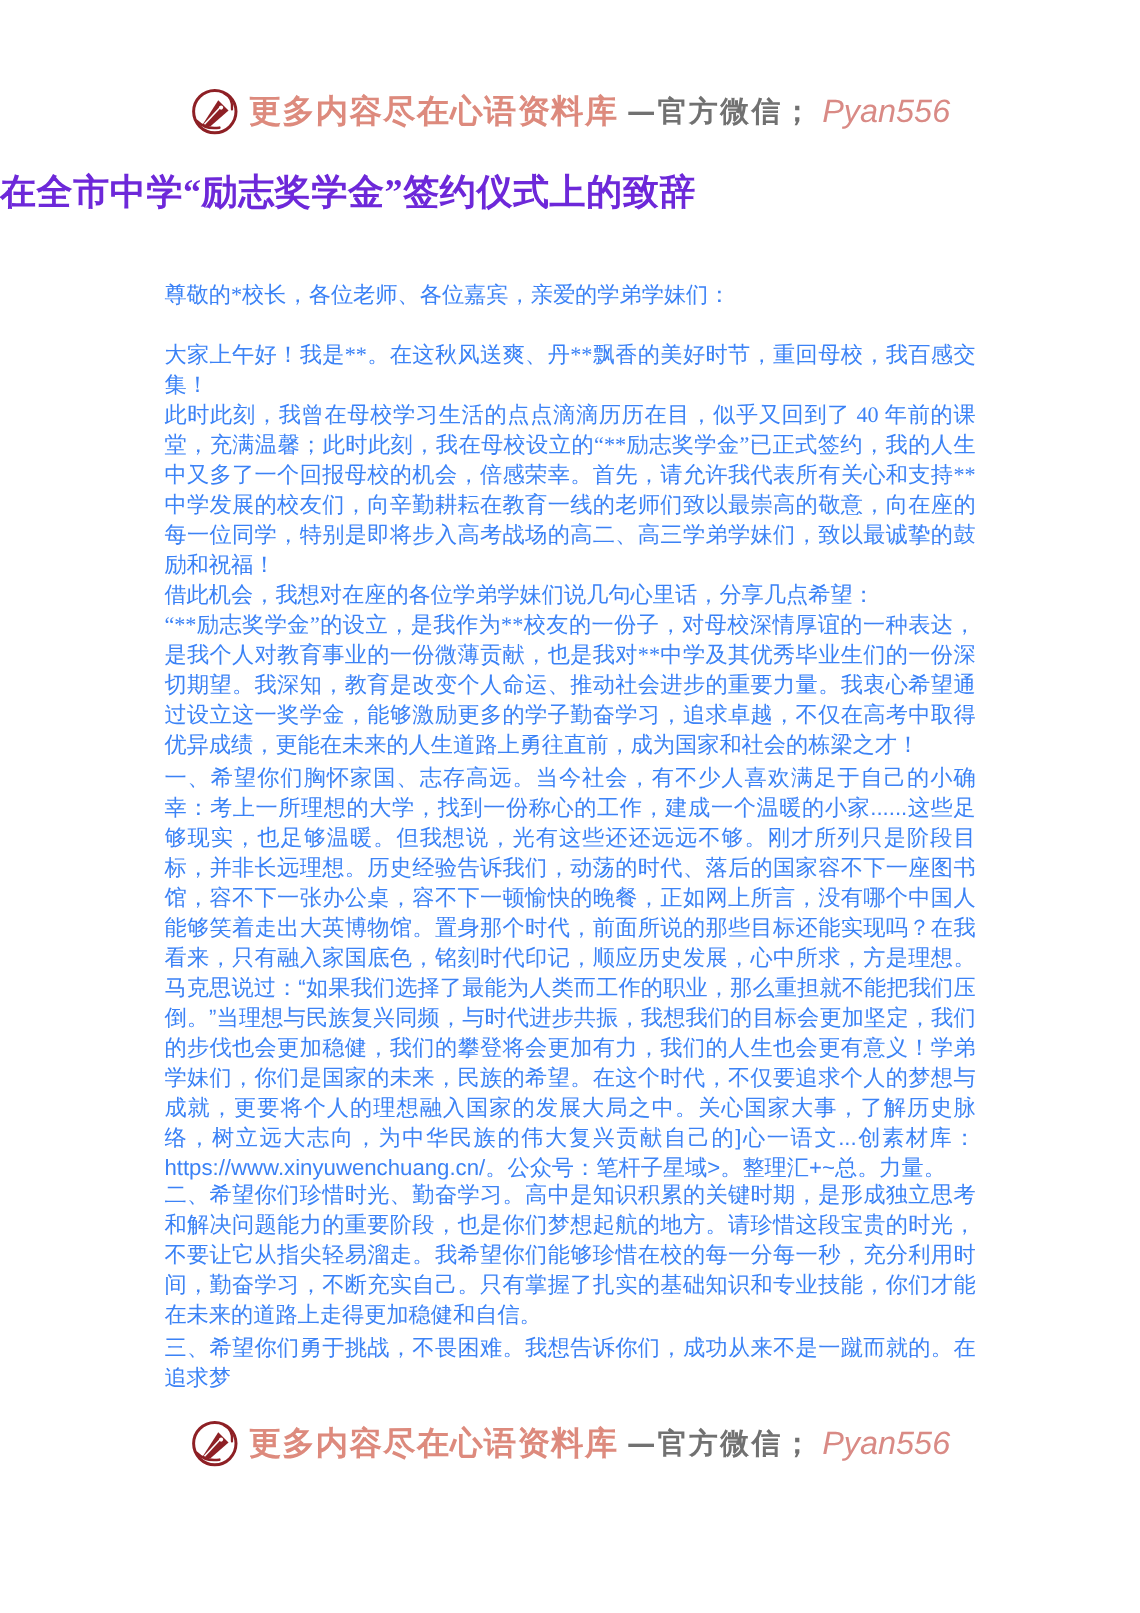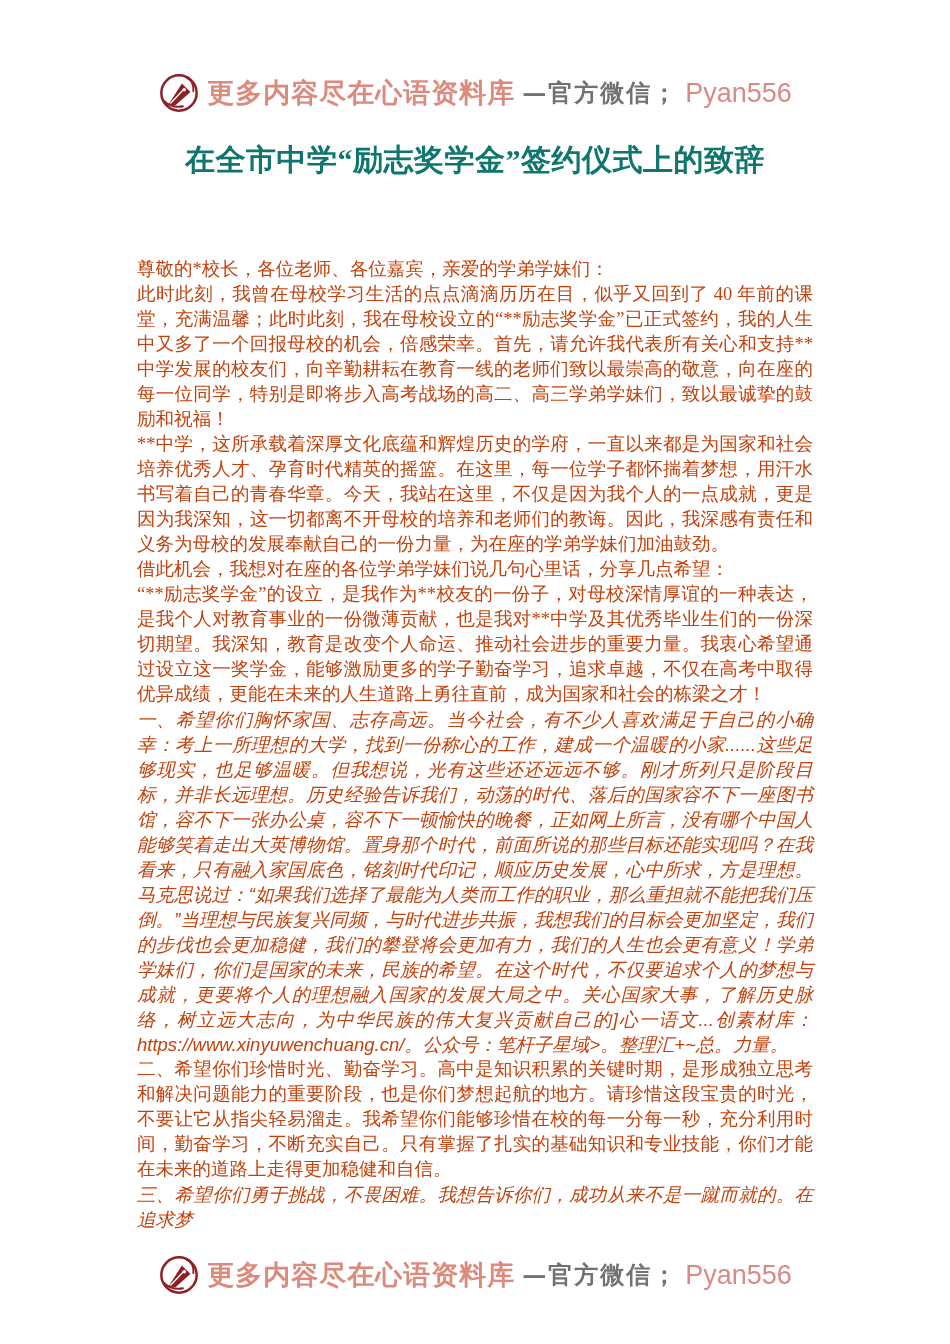--- a/index.html
+++ b/index.html
@@ -30,44 +30,45 @@
   .wm-label {
     font-family:"DejaVu Serif", serif;
     font-size:24px;
     font-weight:600;
     letter-spacing:2px;
   }
   .wm-id {
     font-family:"Liberation Sans", sans-serif;
     font-size:27px;
     font-weight:400;
+    font-style:italic;
   }
   
   .doc-title {
     margin:24px 0 0 0;
-    text-align:center;
+    text-align:left;
     font-size:30px;
     font-weight:700;
-    color:#0f766e;
+    color:#6d28d9;
     font-family:"Liberation Serif", serif;
     letter-spacing:0.5px;
   }
   
   .doc-body {
     width:676px;
-    margin:76px auto 0 auto;
+    margin:54px auto 0 auto;
     text-align:justify;
     font-size:18.5px;
     line-height:25px;
-    color:#c2410c;
+    color:#3b82f6;
   }
   .doc-body p { margin:0; }
   .doc-body p.gap-before { margin-top:25px; }
   .song { font-family:"Liberation Serif", serif; }
-  .hei  { font-family:"Liberation Sans", sans-serif;font-style:italic; }
+  .hei  { font-family:"Liberation Sans", sans-serif; }
 </style>
 </head>
 <body>
 
 <div class="page">
 
   <div class="watermark header">
     <svg class="wm-logo" viewBox="0 0 44 44" aria-hidden="true">
       <circle cx="22" cy="22" r="18.5" fill="none" stroke="#8e2025" stroke-width="2.6"></circle>
       <path d="M6 30 Q 14 38 26 36" fill="none" stroke="#8e2025" stroke-width="2.2" stroke-linecap="round"></path>
@@ -78,22 +79,22 @@
     </svg>
     <span class="wm-brand" style="color:#dd8a7d">更多内容尽在心语资料库</span>
     <span class="wm-label" style="color:#717171">—官方微信；</span>
     <span class="wm-id" style="color:#d98a85">Pyan556</span>
   </div>
 
   <h1 class="doc-title">在全市中学“励志奖学金”签约仪式上的致辞</h1>
 
   <div class="doc-body">
     <p class="song">尊敬的*校长，各位老师、各位嘉宾，亲爱的学弟学妹们：</p>
+    <p class="song gap-before">大家上午好！我是**。在这秋风送爽、丹**飘香的美好时节，重回母校，我百感交集！</p>
     <p class="song">此时此刻，我曾在母校学习生活的点点滴滴历历在目，似乎又回到了 40 年前的课堂，充满温馨；此时此刻，我在母校设立的“**励志奖学金”已正式签约，我的人生中又多了一个回报母校的机会，倍感荣幸。首先，请允许我代表所有关心和支持**中学发展的校友们，向辛勤耕耘在教育一线的老师们致以最崇高的敬意，向在座的每一位同学，特别是即将步入高考战场的高二、高三学弟学妹们，致以最诚挚的鼓励和祝福！</p>
-    <p class="song">**中学，这所承载着深厚文化底蕴和辉煌历史的学府，一直以来都是为国家和社会培养优秀人才、孕育时代精英的摇篮。在这里，每一位学子都怀揣着梦想，用汗水书写着自己的青春华章。今天，我站在这里，不仅是因为我个人的一点成就，更是因为我深知，这一切都离不开母校的培养和老师们的教诲。因此，我深感有责任和义务为母校的发展奉献自己的一份力量，为在座的学弟学妹们加油鼓劲。</p>
     <p class="song">借此机会，我想对在座的各位学弟学妹们说几句心里话，分享几点希望：</p>
     <p class="song">“**励志奖学金”的设立，是我作为**校友的一份子，对母校深情厚谊的一种表达，是我个人对教育事业的一份微薄贡献，也是我对**中学及其优秀毕业生们的一份深切期望。我深知，教育是改变个人命运、推动社会进步的重要力量。我衷心希望通过设立这一奖学金，能够激励更多的学子勤奋学习，追求卓越，不仅在高考中取得优异成绩，更能在未来的人生道路上勇往直前，成为国家和社会的栋梁之才！</p>
     <p class="hei">一、希望你们胸怀家国、志存高远。当今社会，有不少人喜欢满足于自己的小确幸：考上一所理想的大学，找到一份称心的工作，建成一个温暖的小家......这些足够现实，也足够温暖。但我想说，光有这些还还远远不够。刚才所列只是阶段目标，并非长远理想。历史经验告诉我们，动荡的时代、落后的国家容不下一座图书馆，容不下一张办公桌，容不下一顿愉快的晚餐，正如网上所言，没有哪个中国人能够笑着走出大英博物馆。置身那个时代，前面所说的那些目标还能实现吗？在我看来，只有融入家国底色，铭刻时代印记，顺应历史发展，心中所求，方是理想。马克思说过：“如果我们选择了最能为人类而工作的职业，那么重担就不能把我们压倒。”当理想与民族复兴同频，与时代进步共振，我想我们的目标会更加坚定，我们的步伐也会更加稳健，我们的攀登将会更加有力，我们的人生也会更有意义！学弟学妹们，你们是国家的未来，民族的希望。在这个时代，不仅要追求个人的梦想与成就，更要将个人的理想融入国家的发展大局之中。关心国家大事，了解历史脉络，树立远大志向，为中华民族的伟大复兴贡献自己的]心一语文...创素材库：https://www.xinyuwenchuang.cn/。公众号：笔杆子星域&gt;。整理汇+~总。力量。</p>
     <p class="song">二、希望你们珍惜时光、勤奋学习。高中是知识积累的关键时期，是形成独立思考和解决问题能力的重要阶段，也是你们梦想起航的地方。请珍惜这段宝贵的时光，不要让它从指尖轻易溜走。我希望你们能够珍惜在校的每一分每一秒，充分利用时间，勤奋学习，不断充实自己。只有掌握了扎实的基础知识和专业技能，你们才能在未来的道路上走得更加稳健和自信。</p>
     <p class="hei">三、希望你们勇于挑战，不畏困难。我想告诉你们，成功从来不是一蹴而就的。在追求梦</p>
   </div>
 
   <div class="watermark footer">
     <svg class="wm-logo" viewBox="0 0 44 44" aria-hidden="true">
       <circle cx="22" cy="22" r="18.5" fill="none" stroke="#8e2025" stroke-width="2.6"></circle>

